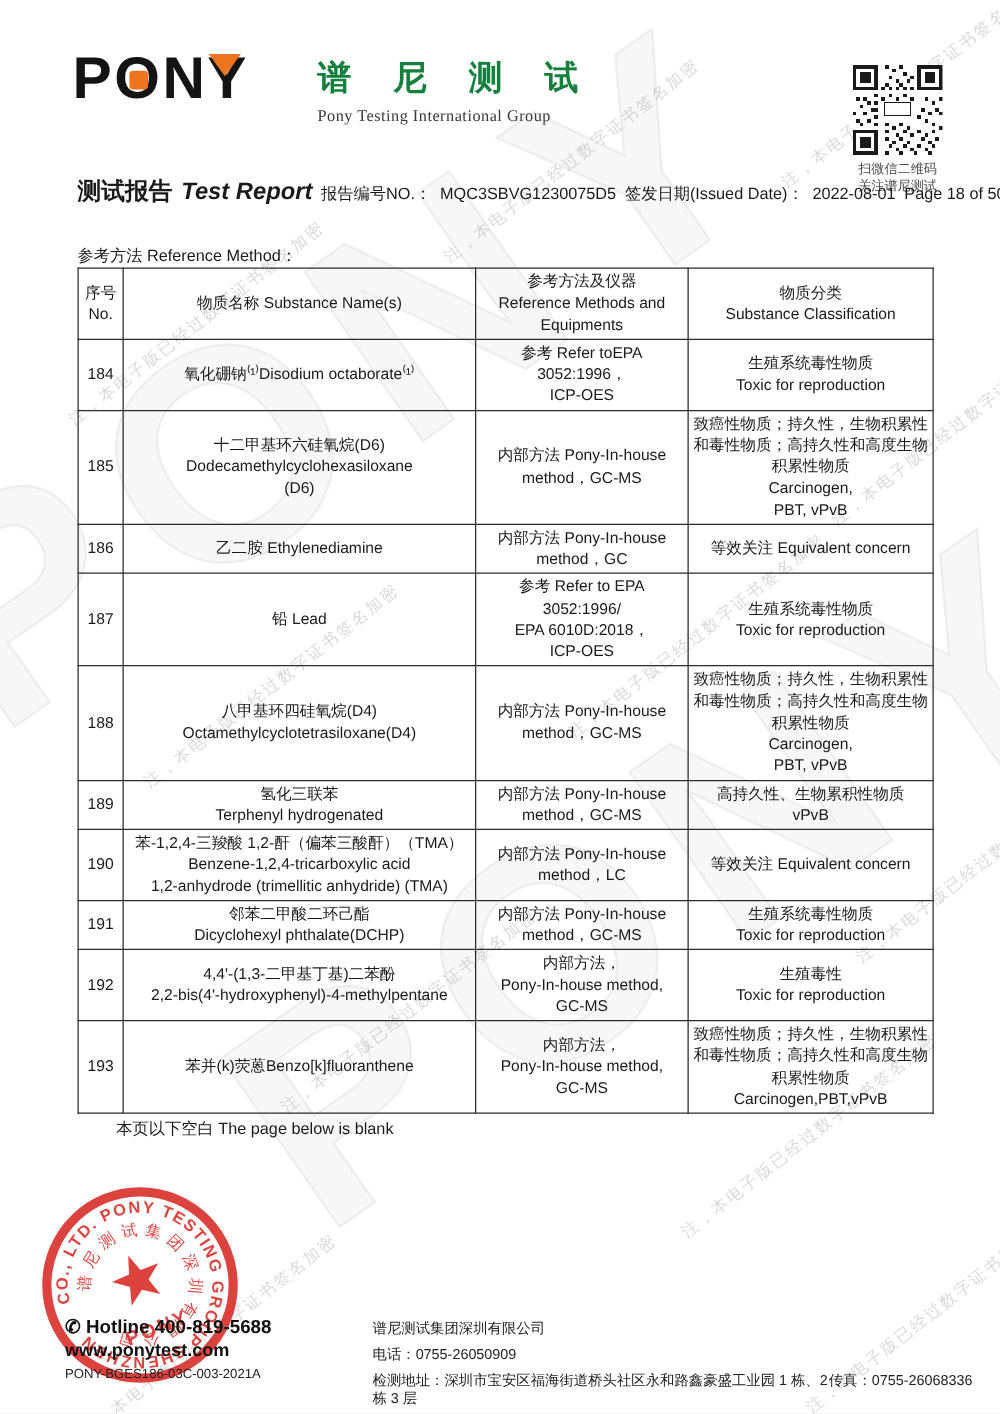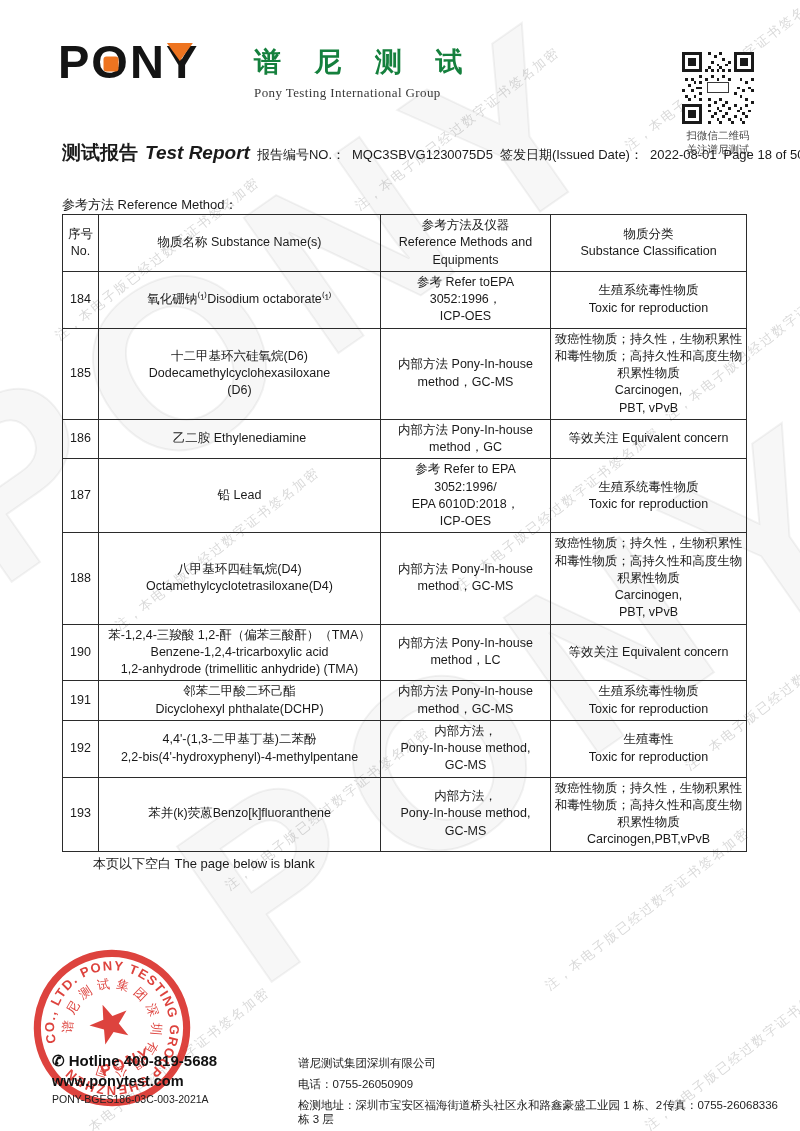--- a/index.html
+++ b/index.html
@@ -251,20 +251,29 @@
             <td>188</td>
             <td>八甲基环四硅氧烷(D4)
 Octamethylcyclotetrasiloxane(D4)</td>
             <td>内部方法 Pony-In-house
 method，GC-MS</td>
             <td>致癌性物质；持久性，生物积累性和毒性物质；高持久性和高度生物积累性物质
 Carcinogen,
 PBT, vPvB</td>
           </tr>
           <tr>
+            <td>189</td>
+            <td>氢化三联苯
+Terphenyl hydrogenated</td>
+            <td>内部方法 Pony-In-house
+method，GC-MS</td>
+            <td>高持久性、生物累积性物质
+vPvB</td>
+          </tr>
+          <tr>
             <td>190</td>
             <td>苯-1,2,4-三羧酸 1,2-酐（偏苯三酸酐）（TMA）
 Benzene-1,2,4-tricarboxylic acid
 1,2-anhydrode (trimellitic anhydride) (TMA)</td>
             <td>内部方法 Pony-In-house
 method，LC</td>
             <td>等效关注 Equivalent concern</td>
           </tr>
           <tr>
             <td>191</td>

